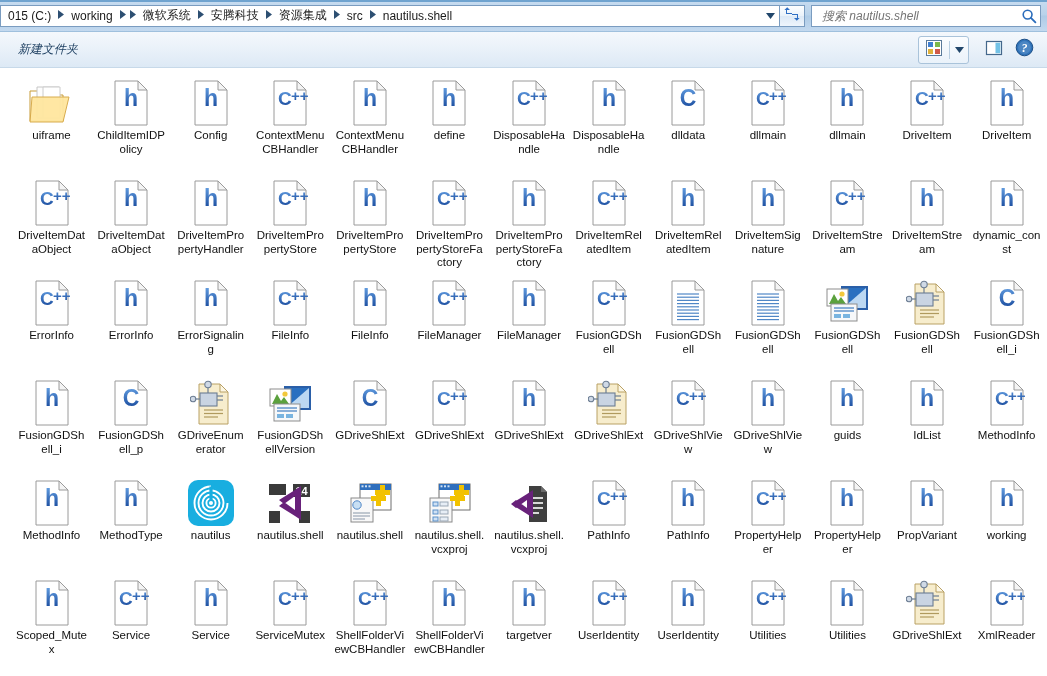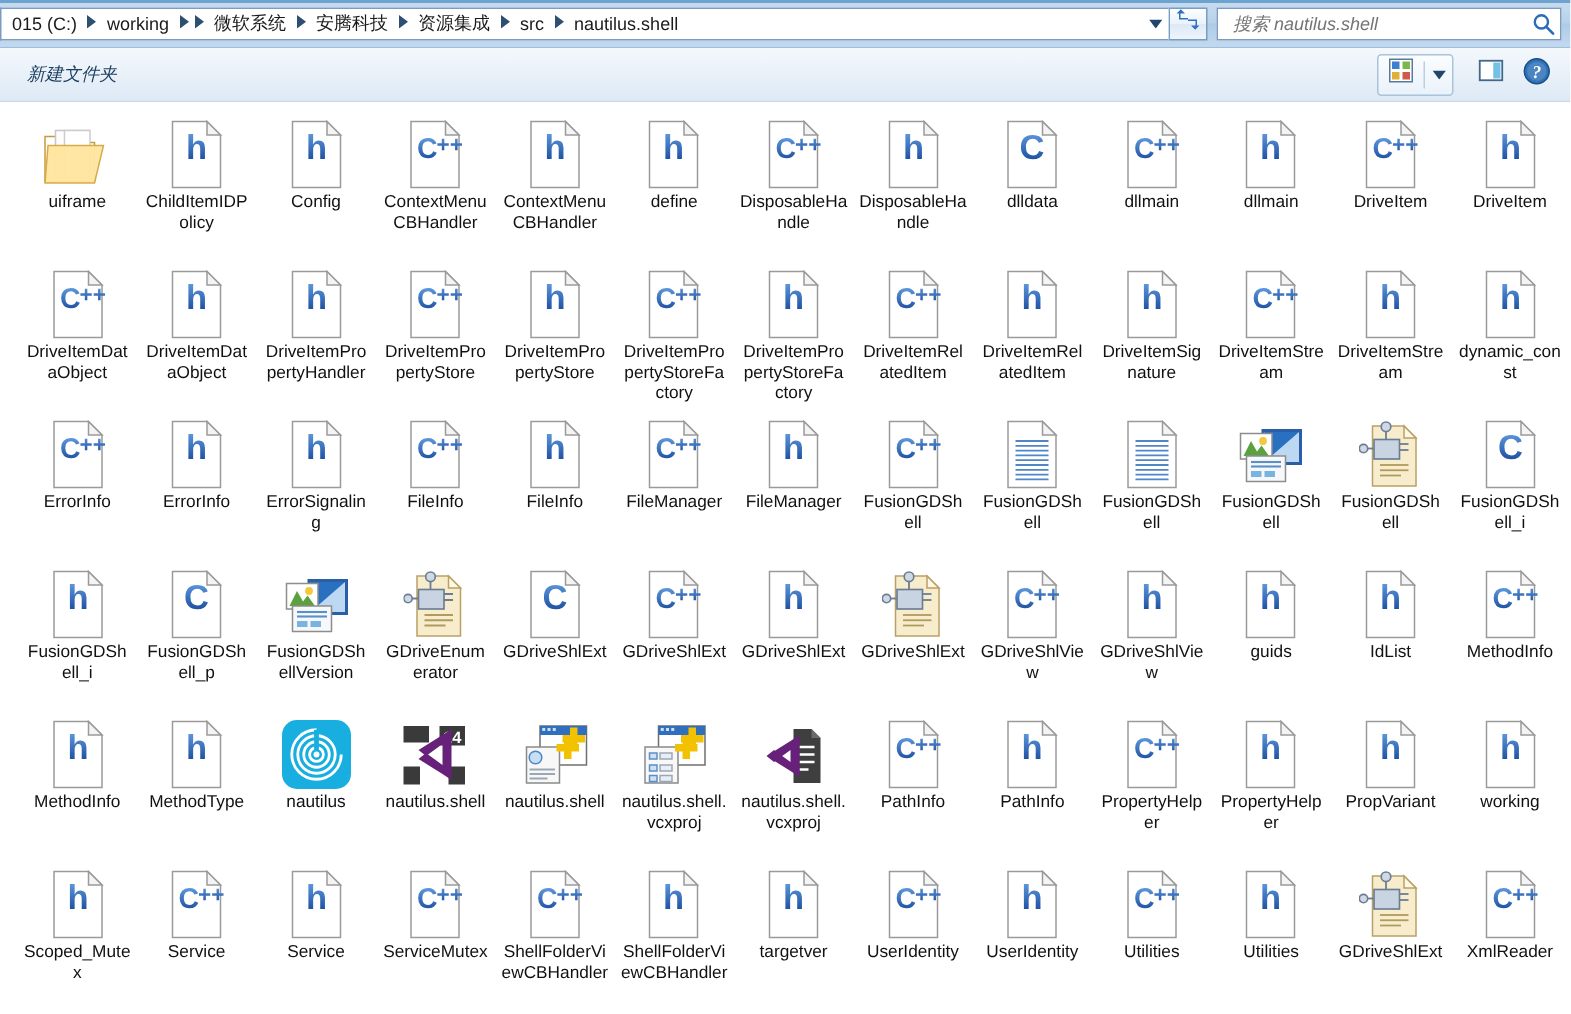--- a/index.html
+++ b/index.html
@@ -947,54 +947,54 @@
             </defs>
             <path d="M4 1 H27 L36 10 V45 H4 Z" fill="url(#gPage)" stroke="#9a9a9a" stroke-width="1"></path>
             <path d="M27 1 L36 10 H27 Z" fill="#f4f4f4" stroke="#9a9a9a" stroke-width="1"></path>
             <text x="20" y="26" font-size="23" font-weight="bold" text-anchor="middle" font-family="Liberation Sans, sans-serif" fill="url(#lgC)">C</text>
           </svg>
         </div>
         <div class="label">FusionGDShell_p</div>
       </div>
       <div class="item">
         <div class="ico">
-          <svg width="46" height="44" viewBox="0 0 46 44">
-            <path d="M17 4 H44 V28 H17 Z" fill="#2a5fa8"></path>
-            <path d="M19 6 H42 V26 H19 Z" fill="#bcd8f2"></path>
-            <path d="M19 6 H42 L19 26 Z" fill="#2a70c0"></path>
-            <rect x="3" y="7" width="21" height="17" fill="#ffffff" stroke="#8d8d8d" stroke-width="1"></rect>
-            <path d="M5 22 L10 12 L14 19 L17 15 L22 22 Z" fill="#5ba13d"></path>
-            <circle cx="18" cy="12" r="2.6" fill="#f2c83c"></circle>
-            <rect x="7" y="22" width="26" height="17" fill="#f6f8fa" stroke="#8d8d8d" stroke-width="1"></rect>
-            <line x1="10" y1="26" x2="30" y2="26" stroke="#5a8fc8" stroke-width="1.4"></line>
-            <line x1="10" y1="29" x2="30" y2="29" stroke="#5a8fc8" stroke-width="1.4"></line>
-            <rect x="10" y="32" width="7" height="4" fill="#79b4e0"></rect>
-            <rect x="19" y="32" width="7" height="4" fill="#79b4e0"></rect>
-          </svg>
-        </div>
-        <div class="label">FusionGDShellVersion</div>
-      </div>
-      <div class="item">
-        <div class="ico">
           <svg width="42" height="46" viewBox="0 0 42 46">
             <path d="M9 4 H30 L38 12 V44 H9 Z" fill="#f7edcd" stroke="#b9a165" stroke-width="1"></path>
             <path d="M30 4 L38 12 H30 Z" fill="#fdf7e4" stroke="#b9a165" stroke-width="1"></path>
             <line x1="14" y1="30" x2="33" y2="30" stroke="#b09a5e" stroke-width="1.2"></line>
             <line x1="14" y1="33.5" x2="33" y2="33.5" stroke="#b09a5e" stroke-width="1.2"></line>
             <line x1="14" y1="37" x2="28" y2="37" stroke="#b09a5e" stroke-width="1.2"></line>
             <rect x="10" y="13" width="17" height="13" fill="#c9d4e2" stroke="#6c7d93" stroke-width="1.1"></rect>
             <line x1="18" y1="6" x2="18" y2="13" stroke="#6c7d93" stroke-width="1.2"></line>
             <circle cx="18" cy="4.5" r="3.2" fill="#cfd9e6" stroke="#6c7d93" stroke-width="1.1"></circle>
             <line x1="4" y1="19" x2="10" y2="19" stroke="#6c7d93" stroke-width="1.2"></line>
             <circle cx="3" cy="19" r="2.8" fill="#cfd9e6" stroke="#6c7d93" stroke-width="1.1"></circle>
             <line x1="27" y1="16" x2="33" y2="16" stroke="#6c7d93" stroke-width="1.2"></line>
             <line x1="27" y1="20" x2="33" y2="20" stroke="#6c7d93" stroke-width="1.2"></line>
           </svg>
         </div>
         <div class="label">GDriveEnumerator</div>
+      </div>
+      <div class="item">
+        <div class="ico">
+          <svg width="46" height="44" viewBox="0 0 46 44">
+            <path d="M17 4 H44 V28 H17 Z" fill="#2a5fa8"></path>
+            <path d="M19 6 H42 V26 H19 Z" fill="#bcd8f2"></path>
+            <path d="M19 6 H42 L19 26 Z" fill="#2a70c0"></path>
+            <rect x="3" y="7" width="21" height="17" fill="#ffffff" stroke="#8d8d8d" stroke-width="1"></rect>
+            <path d="M5 22 L10 12 L14 19 L17 15 L22 22 Z" fill="#5ba13d"></path>
+            <circle cx="18" cy="12" r="2.6" fill="#f2c83c"></circle>
+            <rect x="7" y="22" width="26" height="17" fill="#f6f8fa" stroke="#8d8d8d" stroke-width="1"></rect>
+            <line x1="10" y1="26" x2="30" y2="26" stroke="#5a8fc8" stroke-width="1.4"></line>
+            <line x1="10" y1="29" x2="30" y2="29" stroke="#5a8fc8" stroke-width="1.4"></line>
+            <rect x="10" y="32" width="7" height="4" fill="#79b4e0"></rect>
+            <rect x="19" y="32" width="7" height="4" fill="#79b4e0"></rect>
+          </svg>
+        </div>
+        <div class="label">FusionGDShellVersion</div>
       </div>
       <div class="item">
         <div class="ico">
           <svg width="40" height="46" viewBox="0 0 40 46">
             <defs>
               <linearGradient id="lgC" x1="0" y1="0" x2="0" y2="1">
                 <stop offset="0" stop-color="#6aa6e8"></stop>
                 <stop offset="1" stop-color="#0f3f93"></stop>
               </linearGradient>
             </defs>

